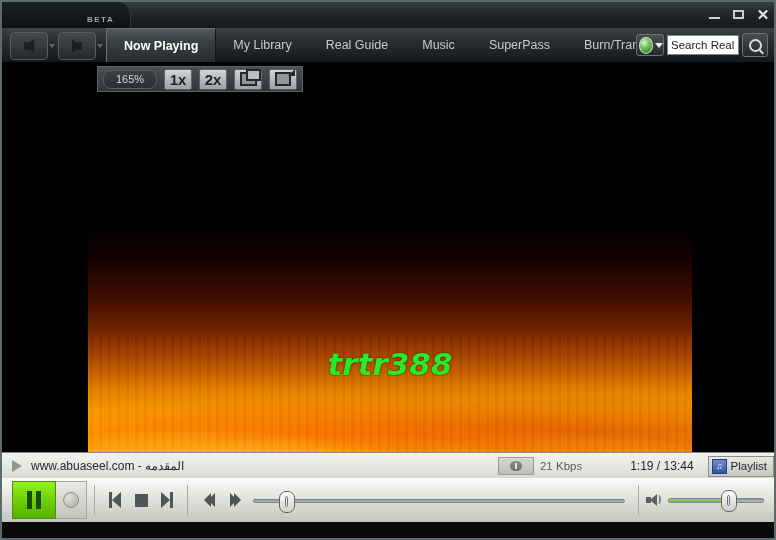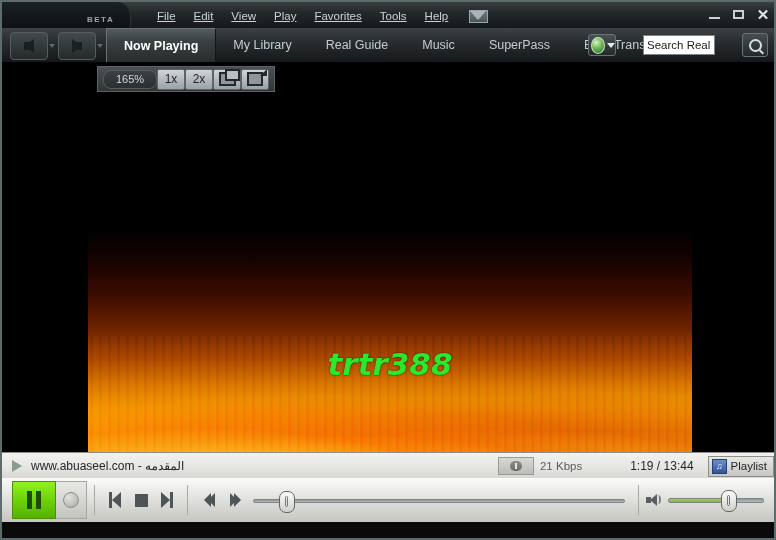--- a/index.html
+++ b/index.html
@@ -105,21 +105,21 @@
     display:flex;align-items:center;justify-content:center;
     font-size:12.5px;color:#c3ccd2;padding:0 17px;cursor:default;white-space:nowrap;
   }
   .tab.active{
     color:#ffffff;font-weight:bold;
     background:linear-gradient(to bottom,#555c5f 0%,#3b4244 35%,#272c2e 100%);
     border-left:1px solid #6b7376;border-right:1px solid #121516;
     border-top:1px solid #6b7376;
   }
 
-  .searchzone{position:absolute;right:6px;top:4px;height:26px;display:flex;align-items:center;gap:24px;}
+  .searchzone{position:absolute;right:6px;top:4px;height:26px;display:flex;align-items:center;}
   .globebtn{
     width:28px;height:22px;border-radius:3px;
     background:linear-gradient(to bottom,#4a5154,#23292b);
     border:1px solid #6a7275;display:flex;align-items:center;gap:2px;
     padding-left:2px;box-sizing:border-box;
   }
   .globe{
     width:15px;height:15px;border-radius:50%;
     background:radial-gradient(circle at 35% 30%, #d9f2cf 0%, #76c05a 40%, #1d6b2a 100%);
     border:1px solid #cfe5c8;
@@ -140,36 +140,36 @@
 
   
   .stage{
     position:absolute;left:2px;top:62px;width:772px;height:390px;background:#000;
   }
 
   
   .zoombar{
     position:absolute;left:95px;top:4px;height:26px;
     background:linear-gradient(to bottom,#4a5053,#303537);
-    border:1px solid #5c6366;display:flex;align-items:center;padding:0 5px;
+    border:1px solid #5c6366;display:flex;align-items:center;padding:0 5px;gap:7px;
     box-sizing:border-box;
   }
   .zoomval{
     width:52px;height:17px;border-radius:8px;
     background:linear-gradient(to bottom,#3b4143,#2a2f31);
     border:1px solid #565d60;
     display:flex;align-items:center;justify-content:center;
     font-size:11px;color:#cfd7db;
   }
   .zbtn{
     width:26px;height:19px;
     background:linear-gradient(to bottom,#cfd5d8,#9aa2a6);
     border:1px solid #5d6467;border-radius:2px;
     display:flex;align-items:center;justify-content:center;
-    font-size:12px;font-weight:normal;color:#1d2123;
+    font-size:15px;font-weight:bold;color:#1d2123;
   }
   .zbtn.icn{position:relative;}
   .scr1{width:13px;height:10px;border:2px solid #23282a;background:#8f979b;position:relative;}
   .scr1:after{content:"";position:absolute;left:4px;top:-5px;width:11px;height:8px;border:2px solid #23282a;background:#b9c0c3;}
   .scr2{width:12px;height:10px;border:2px solid #23282a;background:#8f979b;position:relative;}
   .scr2:after{content:"";position:absolute;right:-6px;top:-5px;width:0;height:0;border-left:7px solid transparent;border-bottom:7px solid #23282a;}
 
   
   .videowin{
     position:absolute;left:86px;top:62px;width:604px;height:372px;
@@ -368,30 +368,20 @@
 </head>
 <body>
 
 <div id="app">
 
   <div class="titlebar">
     <div class="logo-plate">
       <div class="logo-beta">BETA</div>
     </div>
 
-    <div class="menubar">
-      <div class="menuitem"><span class="u">File</span></div>
-      <div class="menuitem"><span class="u">Edit</span></div>
-      <div class="menuitem"><span class="u">View</span></div>
-      <div class="menuitem"><span class="u">Play</span></div>
-      <div class="menuitem"><span class="u">Favorites</span></div>
-      <div class="menuitem"><span class="u">Tools</span></div>
-      <div class="menuitem"><span class="u">Help</span></div>
-      <div class="mail-ico"></div>
-    </div>
 
     <div class="winbtns">
       <div class="wbtn min"></div>
       <div class="wbtn max"></div>
       <div class="wbtn close">✕</div>
     </div>
   </div>
 
   <div class="navbar">
     <div class="navbtn back">

